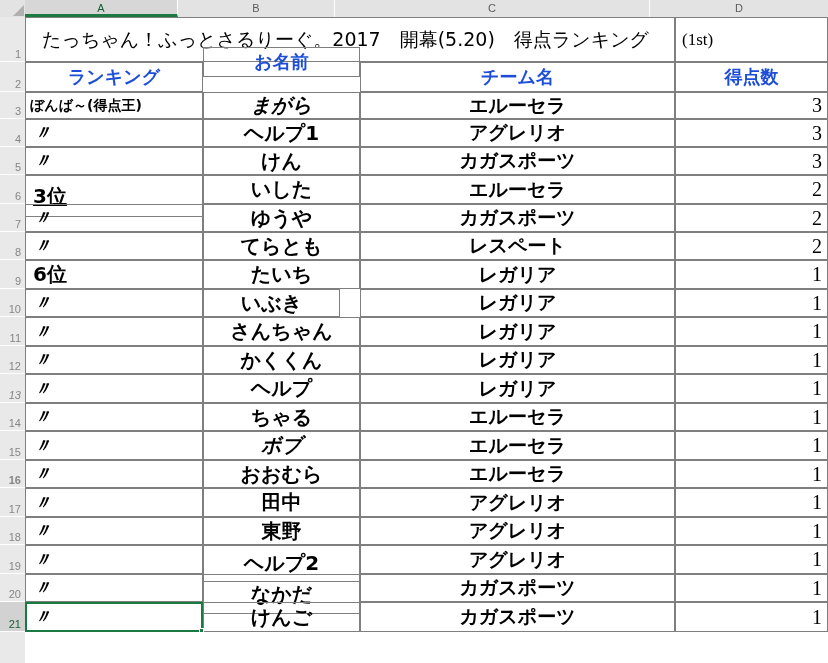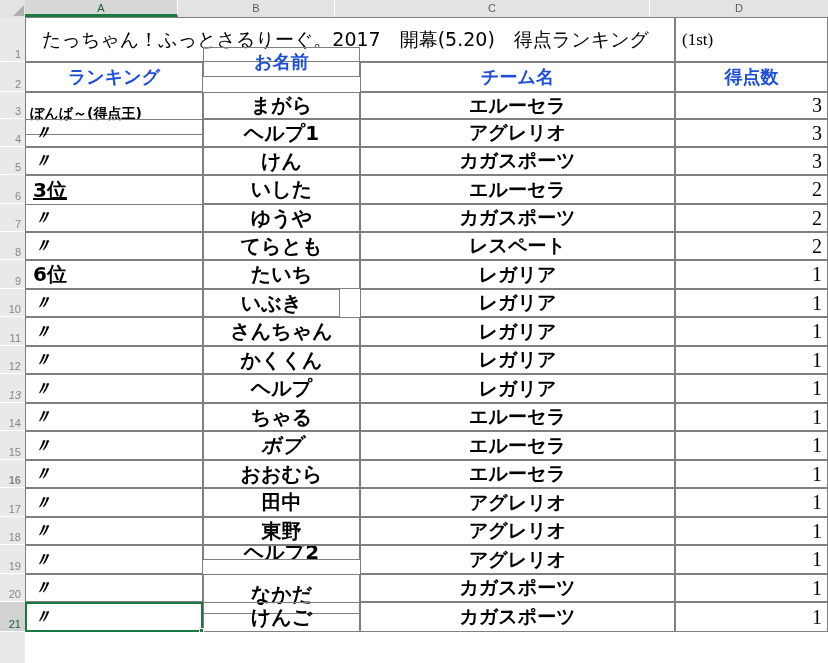--- a/index.html
+++ b/index.html
@@ -209,36 +209,36 @@
   <div class="grid">
 
     <div class="cell bd title-cell" style="left:0px;top:0px;width:650px;height:45px;">たっちゃん！ふっとさるりーぐ。2017　開幕(5.20)　得点ランキング</div>
     <div class="cell bd sub-cell" style="left:650px;top:0px;width:153px;height:45px;">(1st)</div>
 
     <div class="cell bd hdr-cell" style="left:0px;top:45px;width:178px;height:30px;">ランキング</div>
     <div class="cell bd hdr-cell" style="left:178px;top:30px;width:157px;height:30px;">お名前</div>
     <div class="cell bd hdr-cell" style="left:335px;top:45px;width:315px;height:30px;">チーム名</div>
     <div class="cell bd hdr-cell" style="left:650px;top:45px;width:153px;height:30px;">得点数</div>
 
-    <div class="cell bd rank-cell small" style="left:0px;top:75px;width:178px;height:43px;">ぼんば～(得点王)</div>
-    <div class="cell bd name-cell" style="left:178px;top:75px;width:157px;height:27px;">まがら</div>
+    <div class="cell bd rank-cell small" style="left:0px;top:75px;width:178px;height:27px;">ぼんば～(得点王)</div>
+    <div class="cell bd name-cell" style="left:178px;top:75px;width:157px;height:27px;font-style:italic;">まがら</div>
     <div class="cell bd team-cell" style="left:335px;top:75px;width:315px;height:27px;">エルーセラ</div>
     <div class="cell bd score-cell" style="left:650px;top:75px;width:153px;height:27px;">3</div>
 
     <div class="cell bd rank-cell ditto" style="left:0px;top:102px;width:178px;height:28px;">〃</div>
     <div class="cell bd name-cell" style="left:178px;top:102px;width:157px;height:28px;">ヘルプ1</div>
     <div class="cell bd team-cell" style="left:335px;top:102px;width:315px;height:28px;">アグレリオ</div>
     <div class="cell bd score-cell" style="left:650px;top:102px;width:153px;height:28px;">3</div>
 
     <div class="cell bd rank-cell ditto" style="left:0px;top:130px;width:178px;height:28px;">〃</div>
     <div class="cell bd name-cell" style="left:178px;top:130px;width:157px;height:28px;">けん</div>
     <div class="cell bd team-cell" style="left:335px;top:130px;width:315px;height:28px;">カガスポーツ</div>
     <div class="cell bd score-cell" style="left:650px;top:130px;width:153px;height:28px;">3</div>
 
-    <div class="cell bd rank-cell" style="left:0px;top:158px;width:178px;height:30px;text-decoration:underline;">3位</div>
+    <div class="cell bd rank-cell" style="left:0px;top:158px;width:178px;height:42px;text-decoration:underline;">3位</div>
     <div class="cell bd name-cell" style="left:178px;top:158px;width:157px;height:29px;">いした</div>
     <div class="cell bd team-cell" style="left:335px;top:158px;width:315px;height:29px;">エルーセラ</div>
     <div class="cell bd score-cell" style="left:650px;top:158px;width:153px;height:29px;">2</div>
 
     <div class="cell bd rank-cell ditto" style="left:0px;top:187px;width:178px;height:28px;">〃</div>
     <div class="cell bd name-cell" style="left:178px;top:187px;width:157px;height:28px;">ゆうや</div>
     <div class="cell bd team-cell" style="left:335px;top:187px;width:315px;height:28px;">カガスポーツ</div>
     <div class="cell bd score-cell" style="left:650px;top:187px;width:153px;height:28px;">2</div>
 
     <div class="cell bd rank-cell ditto" style="left:0px;top:215px;width:178px;height:28px;">〃</div>
@@ -290,21 +290,21 @@
     <div class="cell bd name-cell" style="left:178px;top:471px;width:157px;height:29px;">田中</div>
     <div class="cell bd team-cell" style="left:335px;top:471px;width:315px;height:29px;">アグレリオ</div>
     <div class="cell bd score-cell" style="left:650px;top:471px;width:153px;height:29px;">1</div>
 
     <div class="cell bd rank-cell ditto" style="left:0px;top:500px;width:178px;height:28px;">〃</div>
     <div class="cell bd name-cell" style="left:178px;top:500px;width:157px;height:28px;">東野</div>
     <div class="cell bd team-cell" style="left:335px;top:500px;width:315px;height:28px;">アグレリオ</div>
     <div class="cell bd score-cell" style="left:650px;top:500px;width:153px;height:28px;">1</div>
 
     <div class="cell bd rank-cell ditto" style="left:0px;top:528px;width:178px;height:29px;">〃</div>
-    <div class="cell bd name-cell" style="left:178px;top:528px;width:157px;height:15px;">ヘルプ2</div>
+    <div class="cell bd name-cell" style="left:178px;top:528px;width:157px;height:37px;">ヘルプ2</div>
     <div class="cell bd team-cell" style="left:335px;top:528px;width:315px;height:29px;">アグレリオ</div>
     <div class="cell bd score-cell" style="left:650px;top:528px;width:153px;height:29px;">1</div>
 
     <div class="cell bd rank-cell ditto" style="left:0px;top:557px;width:178px;height:28px;">〃</div>
     <div class="cell bd name-cell" style="left:178px;top:557px;width:157px;height:40px;">なかだ</div>
     <div class="cell bd team-cell" style="left:335px;top:557px;width:315px;height:28px;">カガスポーツ</div>
     <div class="cell bd score-cell" style="left:650px;top:557px;width:153px;height:28px;">1</div>
 
     <div class="cell bd rank-cell ditto" style="left:0px;top:585px;width:178px;height:30px;">〃</div>
     <div class="cell bd name-cell" style="left:178px;top:585px;width:157px;height:30px;">けんご</div>

